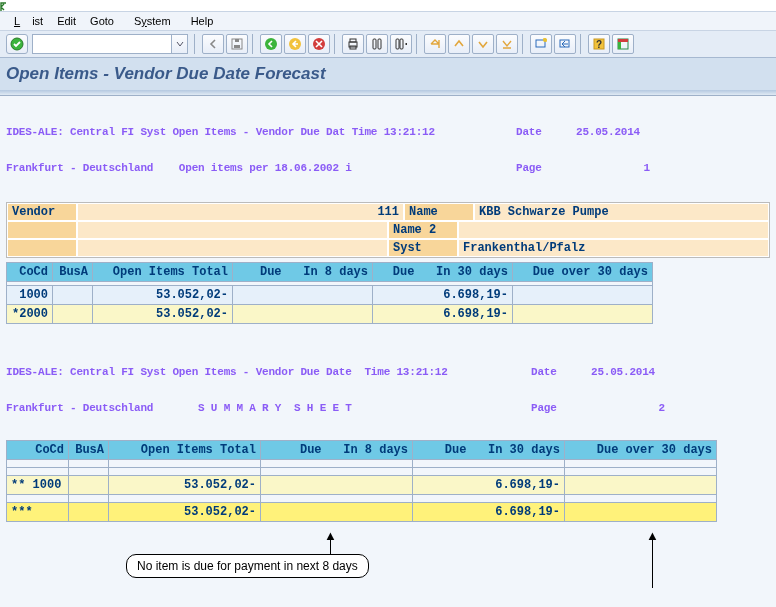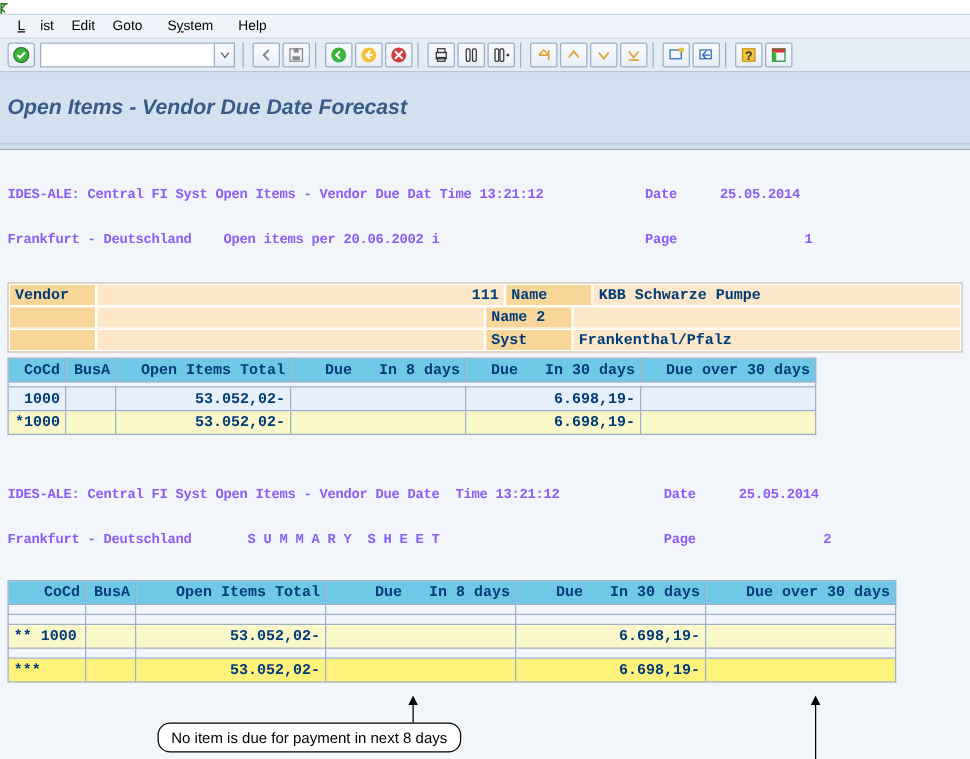--- a/index.html
+++ b/index.html
@@ -10,21 +10,21 @@
   .menubar span { padding: 1px 6px; cursor: default; color: #000; }
   .menubar span u { text-decoration: underline; }
   .toolbar { background: #e4ecf6; padding: 3px 6px; display: flex; align-items: center; gap: 2px; border-bottom: 1px solid #a6b8d0; }
   .tb-check { width: 22px; height: 20px; background: linear-gradient(#fbfcfe,#e8eef8); border:1px solid #9eb0c8; border-radius: 3px; display: flex; align-items:center; justify-content:center;}
   .tb-input-wrap { display:flex; align-items:center; margin: 0 2px;}
   .tb-input { width: 140px; height: 20px; border: 1px solid #9eb0c8; background:#fff; padding: 0 4px; }
   .tb-dd { width: 16px; height:20px; background: linear-gradient(#fbfcfe,#e8eef8); border:1px solid #9eb0c8; border-left:0; display:flex; align-items:center; justify-content:center;}
   .tb-sep { width: 4px; height: 20px; border-left:1px solid #9eb0c8; margin: 0 2px; }
   .tb-btn { width: 22px; height:20px; background: linear-gradient(#fbfcfe,#e8eef8); border:1px solid #9eb0c8; border-radius:2px; display:flex; align-items:center; justify-content:center; cursor:pointer; }
   .tb-btn svg { display:block; }
-  .title-strip { background:#d2e0ef; padding: 18px 6px; }
+  .title-strip { background:#d2e0ef; padding: 6px 6px; }
   .title-strip h1 { margin:0; font-size: 17px; font-weight:bold; color:#3a5a8a; font-style: italic; }
   .title-sep { height: 6px; background: linear-gradient(#b4c8e0,#e0eaf4); border-bottom:1px solid #9eb0c8; }
   .body-wrap { background: #f2f6fb; padding: 0; }
   .content { padding: 6px 6px 10px 6px; min-height: 540px; }
   .mono { font-family: 'Courier New', monospace; font-size: 11px; white-space: pre; color: #8b5cf6; font-weight: bold; letter-spacing: -0.2px;}
   .mono-row { display: flex; }
   .info-box { border: 1px solid #bbb; background: #fae0b8; margin: 4px 0; }
   .info-row { display:flex; }
   .info-cell { border:1px solid #fff; padding:1px 4px; font-family:'Courier New',monospace; font-size:12px; color:#003b7a; font-weight:bold; }
   .info-lbl { background:#f8d69a; }
@@ -179,21 +179,21 @@
 <div class="title-strip">
   <h1>Open Items - Vendor Due Date Forecast</h1>
 </div>
 <div class="title-sep"></div>
 
 <div class="body-wrap">
 <div class="content">
 
   <div class="mono">
     <div class="mono-row"><span style="width:510px;display:inline-block;">IDES-ALE: Central FI Syst Open Items - Vendor Due Dat Time 13:21:12</span><span style="width:60px;display:inline-block;">Date</span><span>25.05.2014</span></div>
-    <div class="mono-row"><span style="width:510px;display:inline-block;">Frankfurt - Deutschland    Open items per 20.06.2002 i</span><span style="width:60px;display:inline-block;">Page</span><span style="width:74px;display:inline-block;text-align:right;">1</span></div>
+    <div class="mono-row"><span style="width:510px;display:inline-block;">Frankfurt - Deutschland    Open items per 18.06.2002 i</span><span style="width:60px;display:inline-block;">Page</span><span style="width:74px;display:inline-block;text-align:right;">1</span></div>
   </div>
 
   <div class="info-box">
     <div class="info-row">
       <div class="info-cell info-lbl" style="width:70px;">Vendor</div>
       <div class="info-cell info-val" style="width:100px;text-align:right;padding-left:36px;">111</div>
       <div class="info-cell info-lbl" style="width:70px;">Name</div>
       <div class="info-cell info-val">KBB Schwarze Pumpe</div>
     </div>
     <div class="info-row">
@@ -225,21 +225,21 @@
           </tr>
     <tr class="rw-white">
       <td> 1000</td>
             <td></td>
       <td> 53.052,02-</td>
             <td></td>
       <td>  6.698,19-</td>
             <td></td>
     </tr>
     <tr class="rw-yellow">
-      <td>*1000</td>
+      <td>*2000</td>
             <td></td>
       <td> 53.052,02-</td>
             <td></td>
       <td>  6.698,19-</td>
             <td></td>
     </tr>
   </tbody>
       </table>
 
   <div style="height:12px;"></div>

